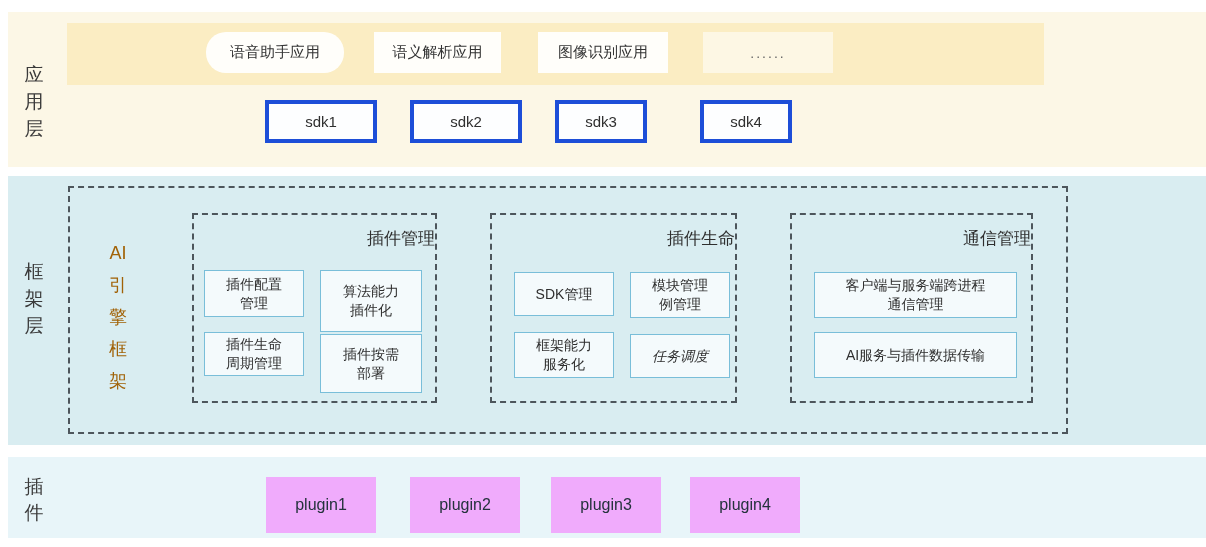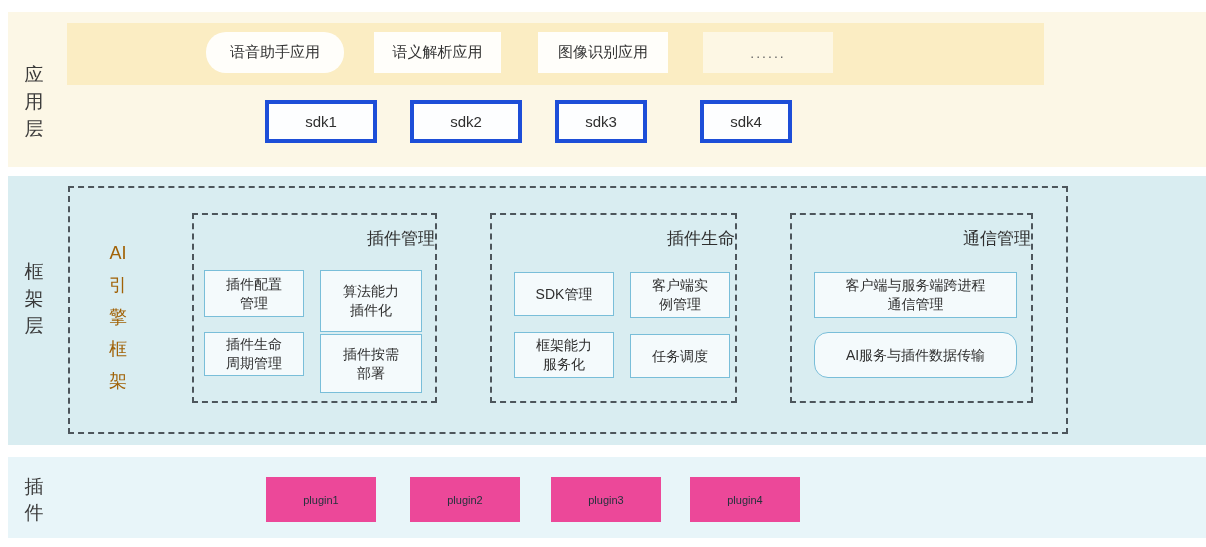--- a/index.html
+++ b/index.html
@@ -53,26 +53,26 @@
   }
   
   .g1 .i0 { left:10px;  top:55px;  width:100px; height:47px; }
   .g1 .i1 { left:126px; top:55px;  width:102px; height:62px; }
   .g1 .i2 { left:10px;  top:117px; width:100px; height:44px; }
   .g1 .i3 { left:126px; top:119px; width:102px; height:59px; }
   
   .g2 .i0 { left:22px;  top:57px;  width:100px; height:44px; }
   .g2 .i1 { left:138px; top:57px;  width:100px; height:46px; }
   .g2 .i2 { left:22px;  top:117px; width:100px; height:46px; }
-  .g2 .i3 { left:138px; top:119px; width:100px; height:44px; }
+  .g2 .i3 { left:138px; top:119px; width:100px; height:44px;font-style:italic; }
   
   .g3 .i0 { left:22px;  top:57px;  width:203px; height:46px; }
-  .g3 .i1 { left:22px;  top:117px; width:203px; height:46px;border-radius:14px; }
+  .g3 .i1 { left:22px;  top:117px; width:203px; height:46px; }
 
-  .pluginbox { top:477px; height:45px; background:#ec4899; font-size:11px; color:#24323c; }
+  .pluginbox { top:477px; height:56px; background:#f0abfc; font-size:16px; color:#24323c; }
 </style>
 </head>
 <body>
 
 <div id="page">
 
   <div class="sect sect-app"></div>
   <div class="band-app"></div>
   <div class="vlabel" style="left:21px; top:61px;">应
 用
@@ -108,21 +108,21 @@
 插件化</div>
     <div class="itembox i2">插件生命
 周期管理</div>
     <div class="itembox i3">插件按需
 部署</div>
   </div>
 
   <div class="groupbox g2">
     <div class="gtitle">插件生命</div>
     <div class="itembox i0">SDK管理</div>
-    <div class="itembox i1">客户端实
+    <div class="itembox i1">模块管理
 例管理</div>
     <div class="itembox i2">框架能力
 服务化</div>
     <div class="itembox i3">任务调度</div>
   </div>
 
   <div class="groupbox g3">
     <div class="gtitle">通信管理</div>
     <div class="itembox i0">客户端与服务端跨进程
 通信管理</div>

